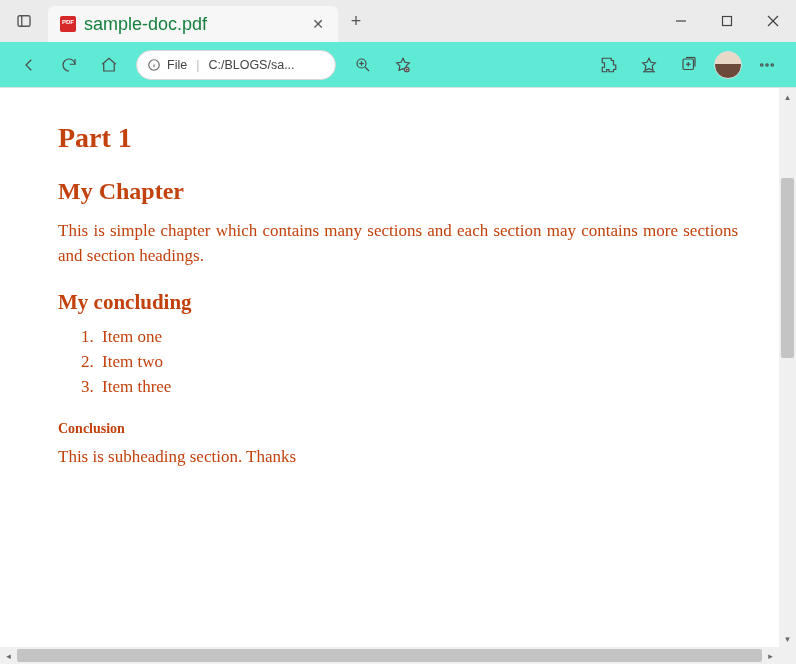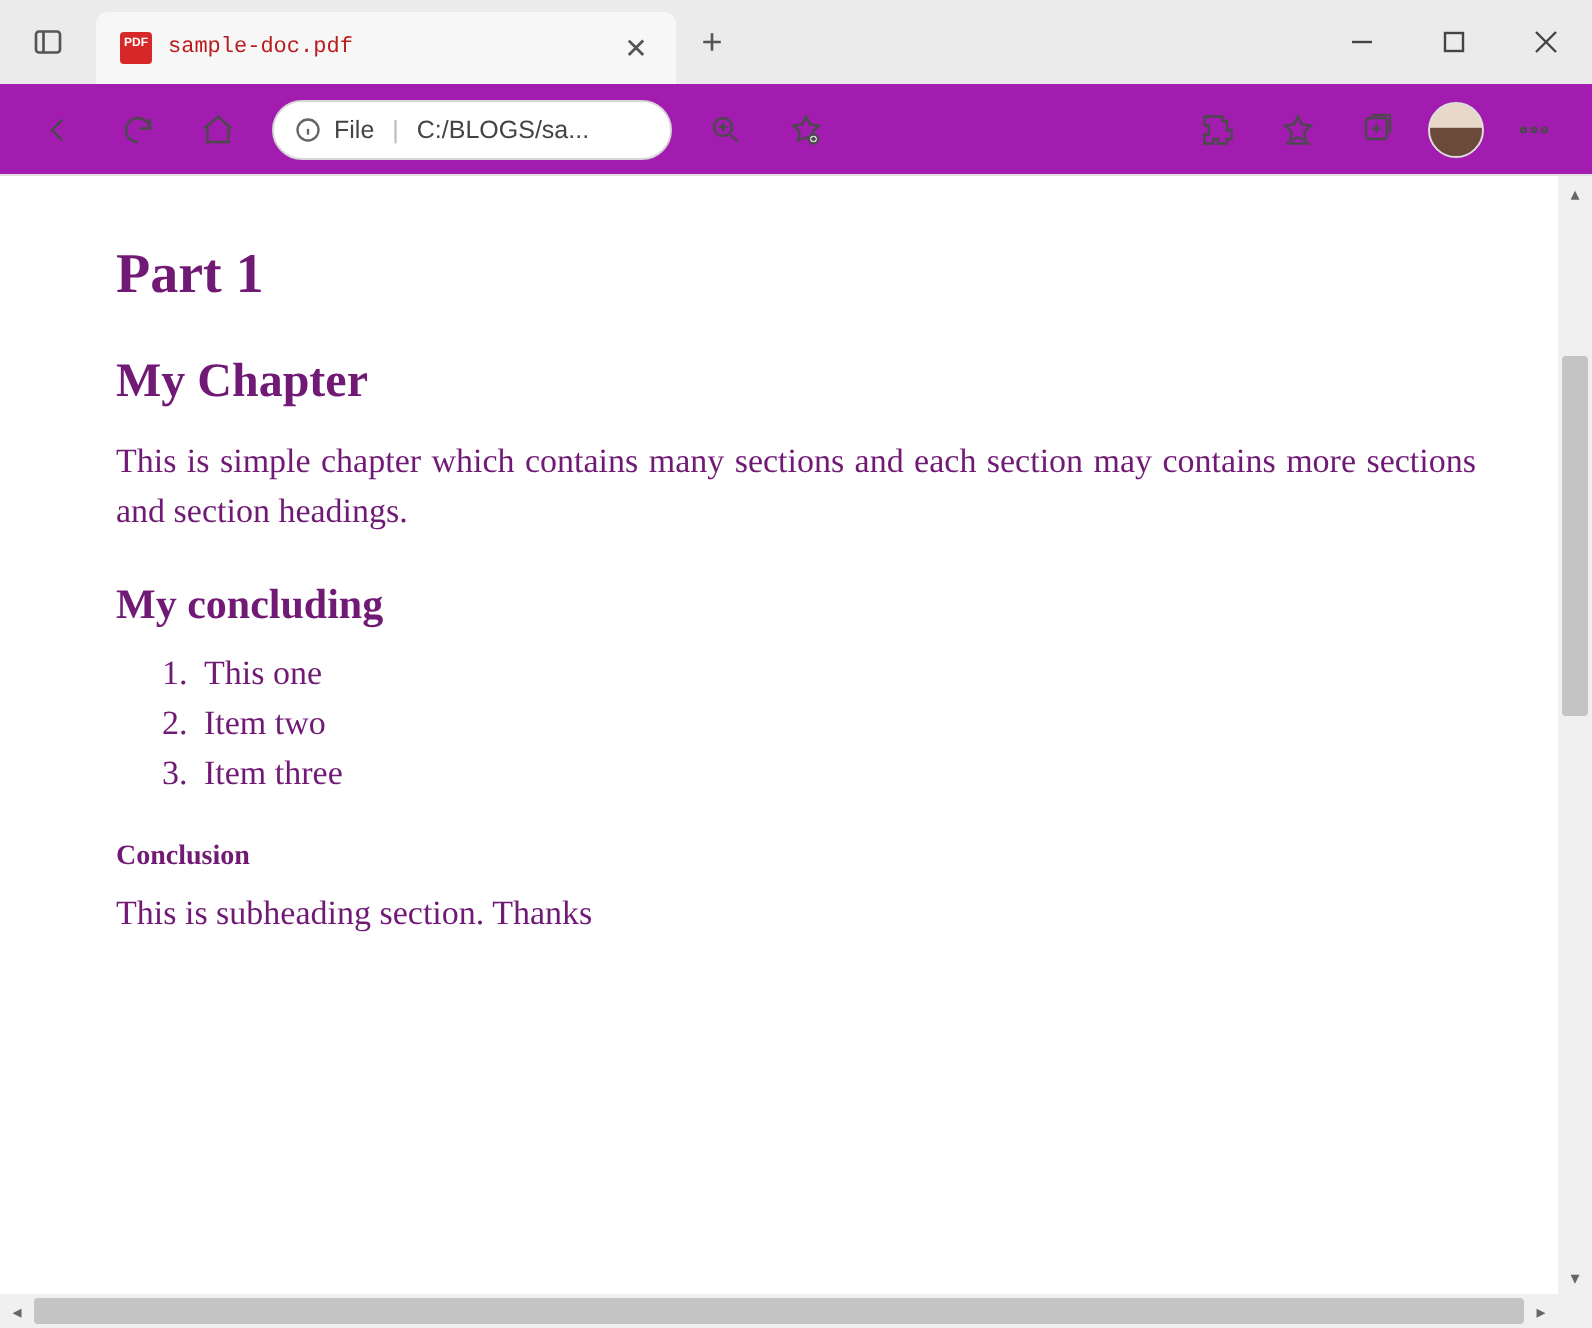--- a/index.html
+++ b/index.html
@@ -46,42 +46,42 @@
   position: relative;
 }
 .pdf-icon::after {
   content: "PDF";
   color: #fff;
   font-size: 6px;
   font-weight: bold;
   position: absolute;
   top: 3px; left: 2px;
 }
-.tab-title { flex: 1; font-size: 11px; color: #b91c1c; white-space: nowrap; overflow: hidden; font-family: Liberation Mono, monospace; }
+.tab-title { flex: 1; font-size: 18px; color: #15803d; white-space: nowrap; overflow: hidden; }
 .tab-close { width: 20px; text-align: center; color: #555; cursor: pointer; font-size: 14px; }
 .newtab {
   width: 36px;
   display: flex;
   align-items: center;
   justify-content: center;
   font-size: 18px;
   color: #555;
 }
 .titlebar-spacer { flex: 1; }
 .winbtn {
   width: 46px;
   display: flex;
   align-items: center;
   justify-content: center;
 }
 .winbtn svg { stroke: #444; }
 
 
 .toolbar {
-  background: #a21caf;
+  background: #5eead4;
   height: 46px;
   display: flex;
   align-items: center;
   padding: 0 10px;
   gap: 2px;
   border-bottom: 1px solid #e0e0e0;
 }
 .tool {
   width: 38px; height: 34px;
   display: flex; align-items: center; justify-content: center;
@@ -116,21 +116,21 @@
 
 .content-area {
   position: relative;
   height: calc(100% - 42px - 46px - 17px);
   background: #fff;
   overflow: hidden;
 }
 .document {
   padding: 34px 58px;
   font-family: Georgia, "Times New Roman", serif;
-  color: #701a75;
+  color: #c2410c;
 }
 .h-part {
   font-size: 28px;
   font-weight: bold;
   margin-bottom: 24px;
 }
 .h-chapter {
   font-size: 24px;
   font-weight: bold;
   margin-bottom: 14px;
@@ -321,21 +321,21 @@
   </div>
 </div>
 
 <div class="content-area">
   <div class="document">
     <div class="h-part">Part 1</div>
     <div class="h-chapter">My Chapter</div>
     <div class="body-text">This is simple chapter which contains many sections and each section may contains more sections and section headings.</div>
     <div class="h-sub">My concluding</div>
     <ol class="list">
-      <li>This one</li>
+      <li>Item one</li>
       <li>Item two</li>
       <li>Item three</li>
     </ol>
     <div class="h-conc">Conclusion</div>
     <div class="body-text">This is subheading section.  Thanks</div>
   </div>
 </div>
 
 <div class="vscroll">
   <div class="arrow">▴</div>

